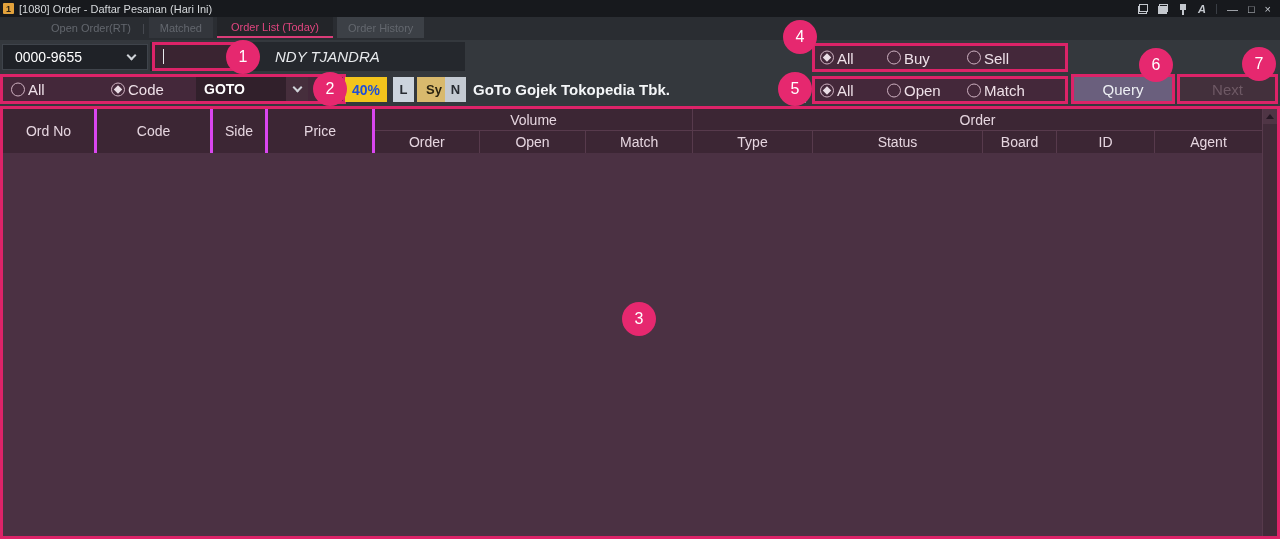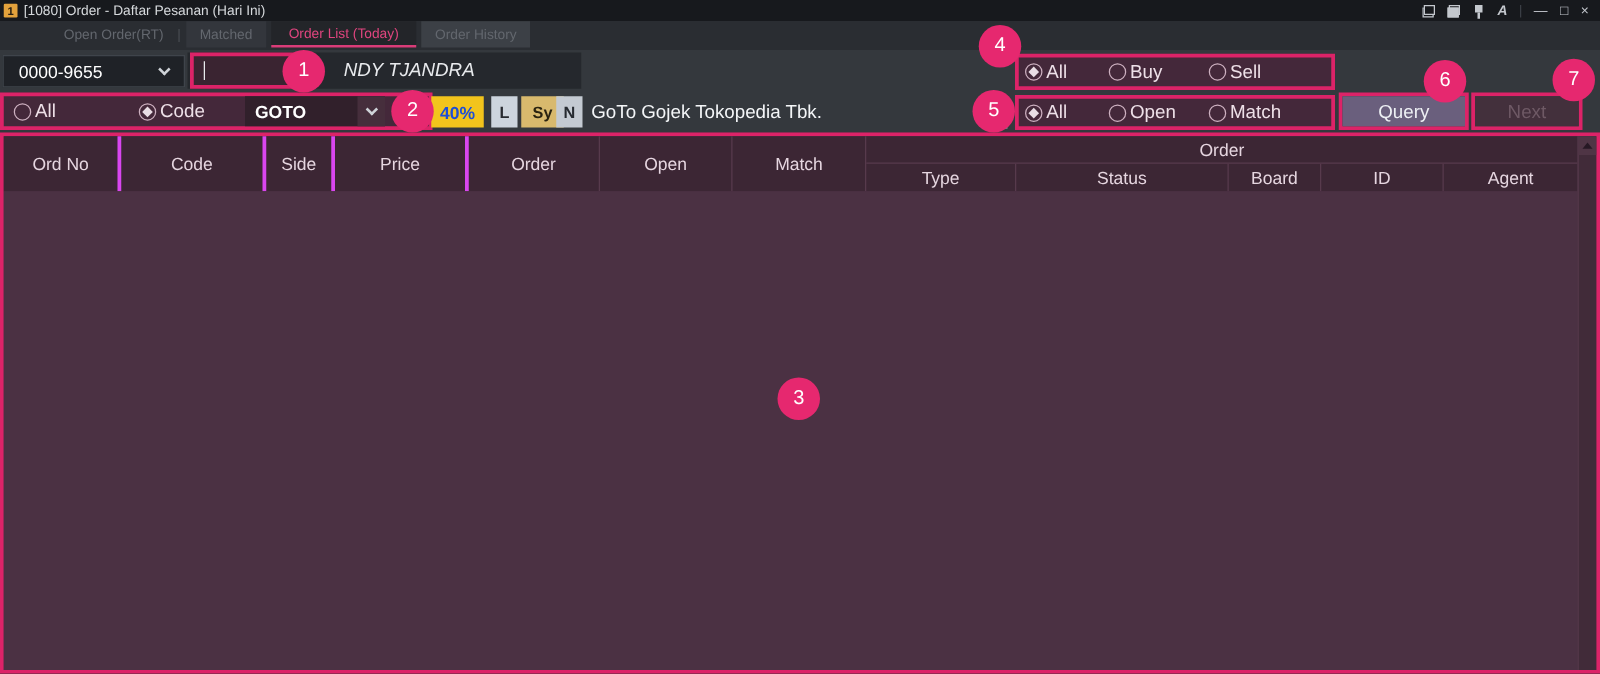--- a/index.html
+++ b/index.html
@@ -62,29 +62,29 @@
                    align-items:center; justify-content:center; }
   .goto-chev-box .chev { margin:0; margin-top:-3px; }
 
   .badge { position:absolute; top:77px; height:25px; display:flex; align-items:center; justify-content:center;
            font-weight:bold; }
   .badge-40 { left:345px; width:42px; background:#f2c41c; color:#1d4ed8; font-size:14px; }
   .badge-l  { left:393px; width:21px; background:#ccd4dd; color:#272b31; font-size:13px; }
   .badge-sy { left:417px; width:34px; background:#d8b96d; color:#2a2310; font-size:13px; }
   .badge-n  { left:445px; width:21px; background:#c4cad2; color:#272b31; font-size:13px; }
   .stock-name { position:absolute; left:473px; top:77px; height:25px; display:flex; align-items:center;
-                color:#f4f6f8; font-size:15px; font-weight:normal; }
+                color:#f4f6f8; font-size:15px; font-weight:bold; }
   .tri-icon { position:absolute; left:793px; top:93px; width:0; height:0;
               border-bottom:10px solid #8a8e95; border-left:13px solid transparent; }
 
   .btn-rect { position:absolute; top:74px; height:30px; border:3px solid #dc2368; }
   .btn-inner { width:100%; height:100%; display:flex; align-items:center; justify-content:center; font-size:15px; }
   .query-rect { left:1071px; width:104px; }
   .query-inner { background:#6a5f7d; color:#eef0f4; }
-  .next-rect { left:1177px; width:89px; }
+  .next-rect { left:1177px; width:101px; }
   .next-inner { background:#43303c; color:#6e5965; }
 
   
   .table-rect { position:absolute; left:0; top:106px; width:1280px; height:433px; border:3px solid #dc2368;
                 background:#4b3143; }
   .table-header { position:absolute; left:0; top:0; width:1259px; height:44px; background:#3c2634;
                   display:flex; color:#e6d6e0; font-size:14px; }
   .th-plain { display:flex; align-items:center; justify-content:center; border-right:3px solid #d946ef; height:100%; }
   .th-group { display:flex; flex-direction:column; border-right:1px solid #573a4c; height:100%; }
   .th-group:last-child { border-right:none; }
@@ -205,20 +205,21 @@
     <div class="btn-inner next-inner">Next</div>
   </div>
 
   <div class="table-rect">
     <div class="table-header">
       <div class="th-plain" style="width:94px;">Ord No</div>
       <div class="th-plain" style="width:116px;">Code</div>
       <div class="th-plain" style="width:55px;">Side</div>
       <div class="th-plain" style="width:107px;">Price</div>
       <div class="th-group" style="width:318px;">
+        <div class="group-label">Volume</div>
         <div class="sub-row">
           <div class="sub-cell" style="width:105px;">Order</div>
           <div class="sub-cell" style="width:107px;">Open</div>
           <div class="sub-cell" style="width:106px;">Match</div>
         </div>
       </div>
       <div class="th-group" style="width:569px;">
         <div class="group-label">Order</div>
         <div class="sub-row">
           <div class="sub-cell" style="width:120px;">Type</div>

